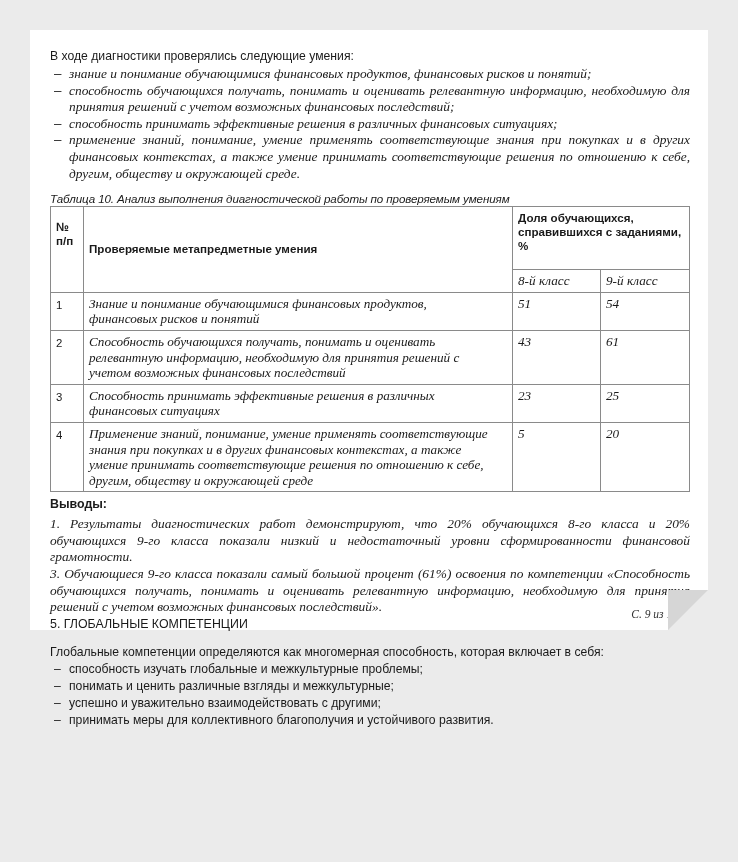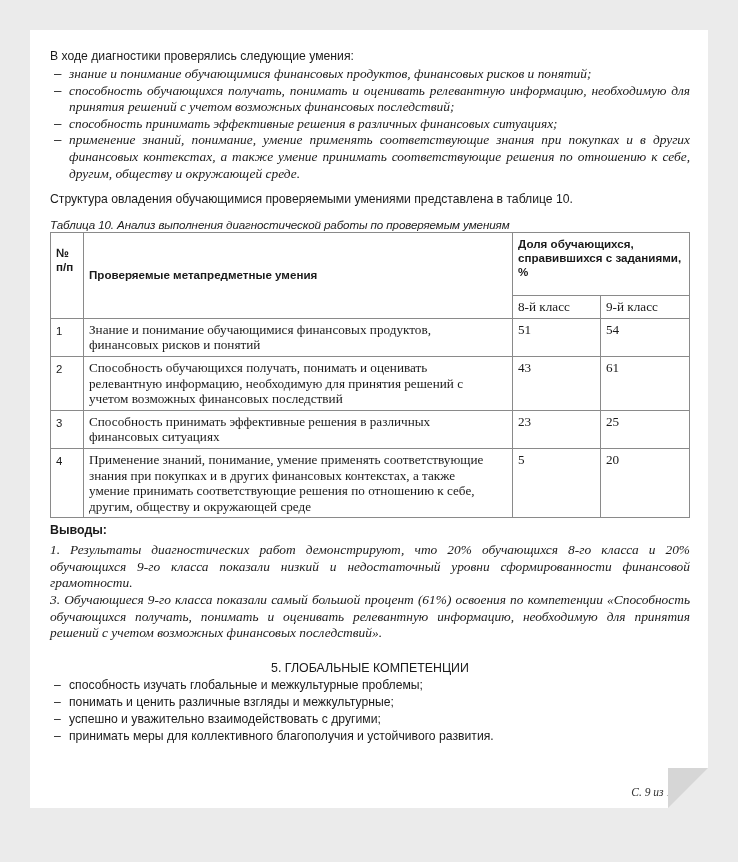--- a/index.html
+++ b/index.html
@@ -1,21 +1,21 @@
 <!DOCTYPE html>
 <html><head>
 <meta charset="utf-8">
 <style>
   html, body { margin:0; padding:0; }
   body {
     width:738px; height:862px; background:#ebebeb; position:relative; overflow:hidden;
     color:#1a1a1a;
   }
   .page {
-    position:absolute; left:30px; top:30px; width:678px; height:778px; background:#ffffff;
+    position:absolute; left:30px; top:30px; width:678px; height:600px; background:#ffffff;
   }
   .fold {
     position:absolute; right:0; bottom:0; width:0; height:0;
     border-left:20px solid #d6d6d6; border-top:20px solid #d6d6d6;
     border-right:20px solid #ebebeb; border-bottom:20px solid #ebebeb;
   }
   .content { position:absolute; left:20px; top:18px; width:640px; }
   .sans { font-family:"Liberation Sans", "DejaVu Sans", sans-serif; font-size:12.2px; line-height:17px; }
   .serif-i { font-family:"Liberation Serif", "DejaVu Serif", serif; font-style:italic; font-size:13.4px; line-height:16.6px; }
   p { margin:0; }
@@ -33,51 +33,50 @@
   }
   table.t td, table.t th {
     border:1px solid #8a8a8a; vertical-align:top; padding:3px 5px 3px 5px; text-align:left;
   }
   table.t th {
     font-family:"Liberation Sans", "DejaVu Sans", sans-serif; font-weight:bold; font-size:11.6px; line-height:14px;
   }
   table.t th.mid { vertical-align:middle; }
   table.t td.num { font-family:"Liberation Sans", sans-serif; font-size:11.4px; line-height:16px; padding-top:4px; }
   table.t td.txt, table.t td.val, table.t td.grade {
-    font-family:"Liberation Serif", "DejaVu Serif", serif; font-size:13.2px; line-height:15.6px;
+    font-family:"Liberation Serif", "DejaVu Serif", serif; font-style:italic; font-size:13.2px; line-height:15.6px;
   }
   table.t td.txt { padding-right:14px; }
   .conclusions-title {
     margin-top:4px; font-family:"Liberation Sans", "DejaVu Sans", sans-serif; font-weight:bold; font-size:12.4px; line-height:17px;
   }
   .conclusions { margin-top:3px; }
   .conclusions p { text-align:justify; }
   .section-title {
-    margin-top:18px; text-align:center; font-family:"Liberation Sans", "DejaVu Sans", sans-serif; font-size:12.4px; line-height:17px;
+    text-align:left; font-family:"Liberation Sans", "DejaVu Sans", sans-serif; font-size:12.4px; line-height:17px;
   }
   .global-intro { margin-top:11px; }
   .page-num {
     position:absolute; right:30px; bottom:10px; font-family:"Liberation Serif", "DejaVu Serif", serif; font-style:italic;
     font-size:11.5px; color:#333;
   }
 </style>
 </head>
 <body>
 
 <div class="page">
   <div class="content">
 
     <p class="sans intro">В ходе диагностики проверялись следующие умения:</p>
     <ul class="dash serif-i">
       <li><span class="dash-mark">–</span><span>знание и понимание обучающимися финансовых продуктов, финансовых рисков и понятий;</span></li>
       <li><span class="dash-mark">–</span><span>способность обучающихся получать, понимать и оценивать релевантную информацию, необходимую для принятия решений с учетом возможных финансовых последствий;</span></li>
       <li><span class="dash-mark">–</span><span>способность принимать эффективные решения в различных финансовых ситуациях;</span></li>
       <li><span class="dash-mark">–</span><span>применение знаний, понимание, умение применять соответствующие знания при покупках и в других финансовых контекстах, а также умение принимать соответствующие решения по отношению к себе, другим, обществу и окружающей среде.</span></li>
     </ul>
-    <p class="sans structure">Структура овладения обучающимися проверяемыми умениями представлена в таблице 10.</p>
 
     <p class="caption">Таблица 10. Анализ выполнения диагностической работы по проверяемым умениям</p>
 
     <table class="t">
       <colgroup>
         <col style="width:33px">
         <col style="width:429px">
         <col style="width:88px">
         <col style="width:89px">
       </colgroup>
@@ -118,20 +117,21 @@
     </tbody>
       </table>
 
     <p class="conclusions-title">Выводы:</p>
     <div class="conclusions serif-i">
       <p>1. Результаты диагностических работ демонстрируют, что 20% обучающихся 8-го класса и 20% обучающихся 9-го класса показали низкий и недостаточный уровни сформированности финансовой грамотности.</p>
       <p>3. Обучающиеся 9-го класса показали самый большой процент (61%) освоения по компетенции «Способность обучающихся получать, понимать и оценивать релевантную информацию, необходимую для принятия решений с учетом возможных финансовых последствий».</p>
     </div>
 
     <p class="section-title">5. ГЛОБАЛЬНЫЕ КОМПЕТЕНЦИИ</p>
+    <p class="sans global-intro">Глобальные компетенции определяются как многомерная способность, которая включает в себя:</p>
     <ul class="dash sans">
       <li><span class="dash-mark">–</span><span>способность изучать глобальные и межкультурные проблемы;</span></li>
       <li><span class="dash-mark">–</span><span>понимать и ценить различные взгляды и межкультурные;</span></li>
       <li><span class="dash-mark">–</span><span>успешно и уважительно взаимодействовать с другими;</span></li>
       <li><span class="dash-mark">–</span><span>принимать меры для коллективного благополучия и устойчивого развития.</span></li>
     </ul>
   </div>
 
   <div class="page-num">С. 9 из 16</div>
   <div class="fold"></div>

